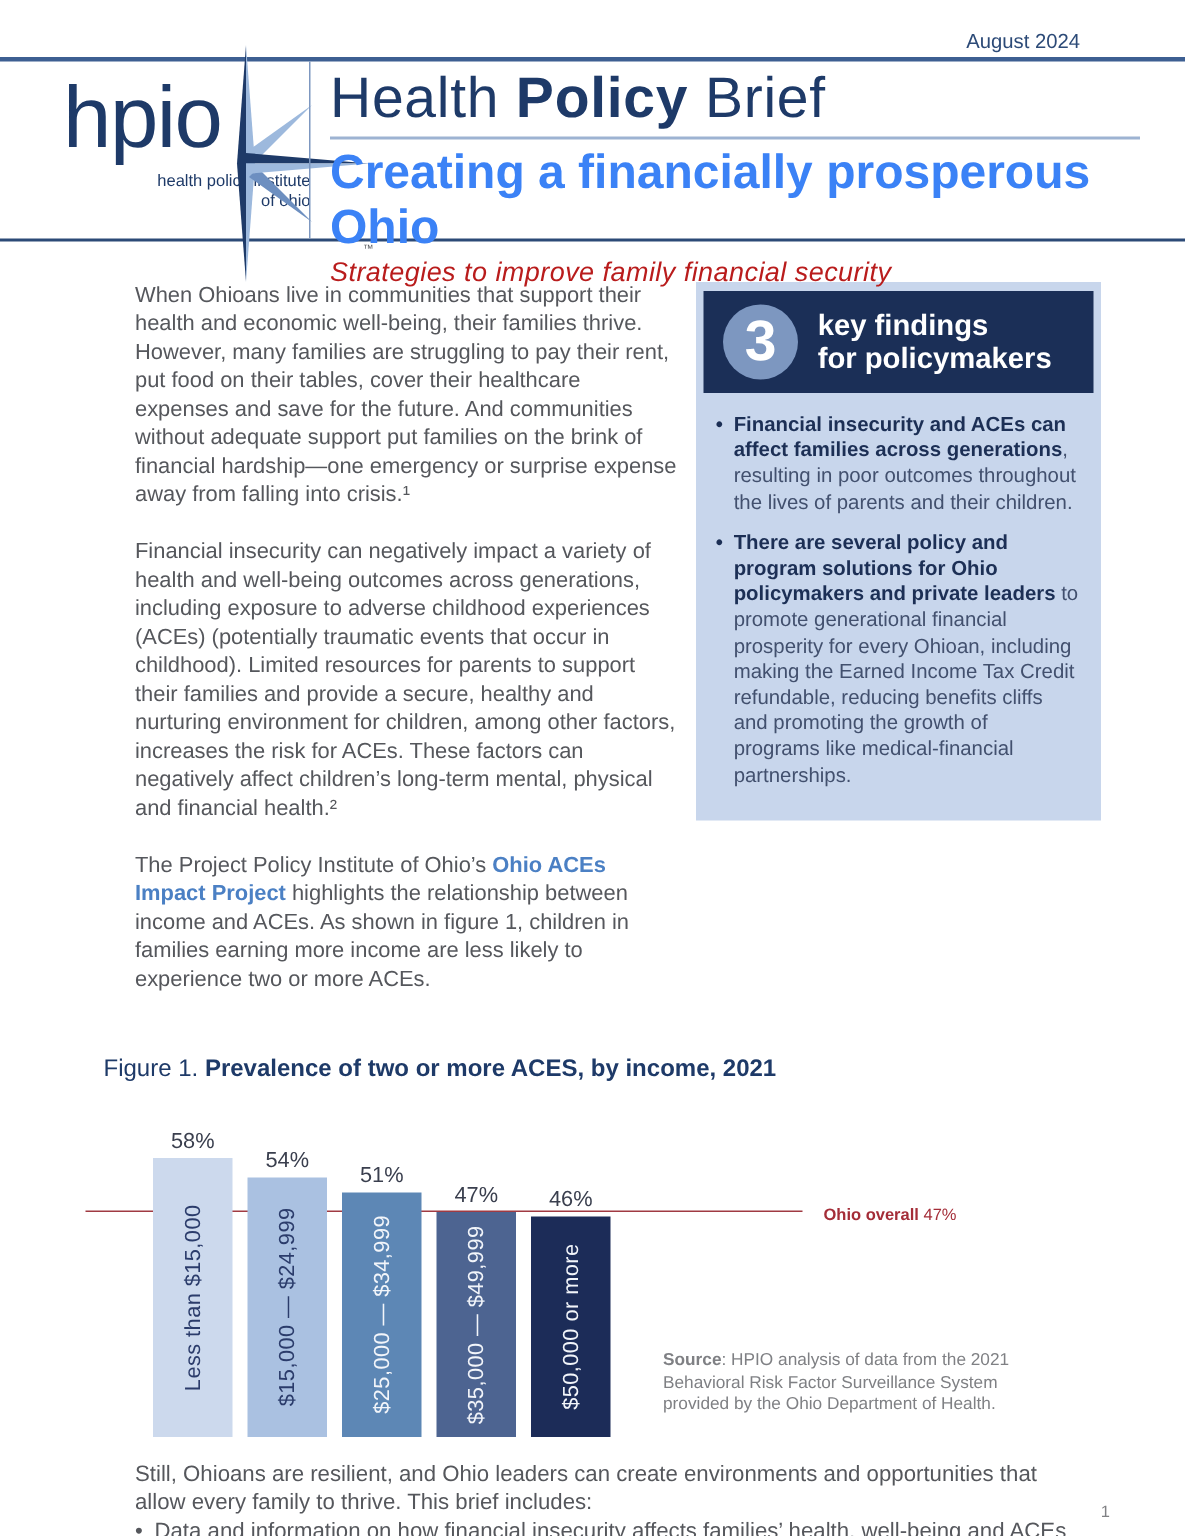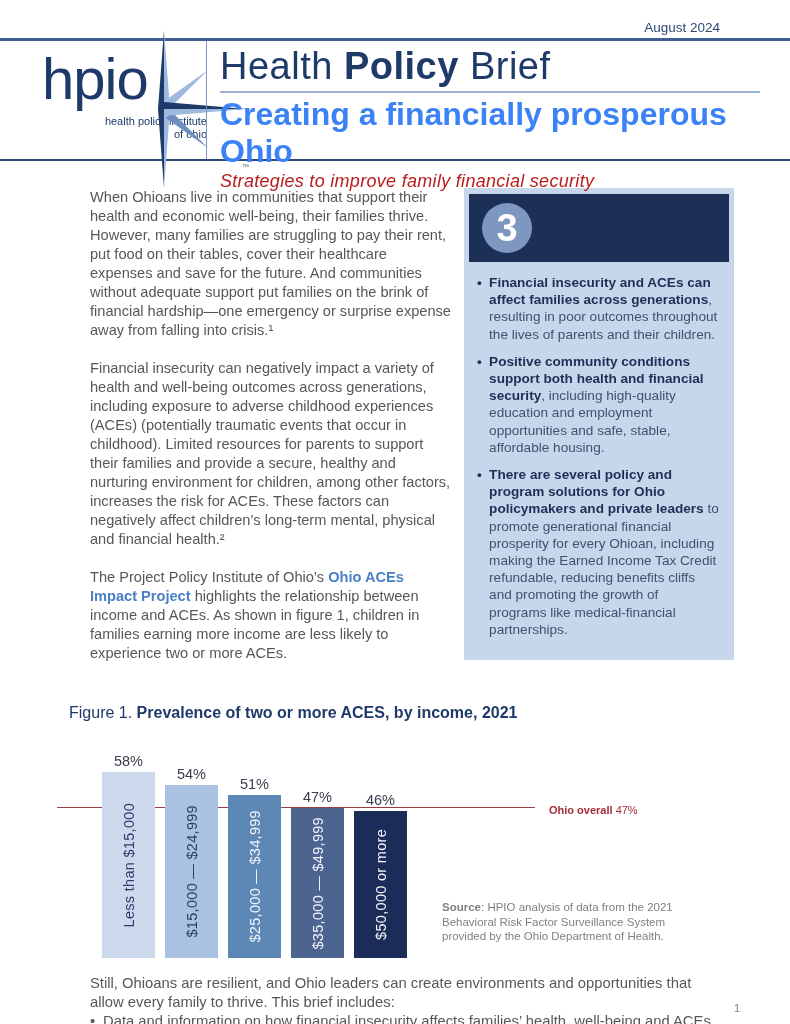--- a/index.html
+++ b/index.html
@@ -123,25 +123,28 @@
 <div class="content">
   <div class="intro-col">
     <p>When Ohioans live in communities that support their health and economic well-being, their families thrive. However, many families are struggling to pay their rent, put food on their tables, cover their healthcare expenses and save for the future. And communities without adequate support put families on the brink of financial hardship—one emergency or surprise expense away from falling into crisis.¹</p>
     <p>Financial insecurity can negatively impact a variety of health and well-being outcomes across generations, including exposure to adverse childhood experiences (ACEs) (potentially traumatic events that occur in childhood). Limited resources for parents to support their families and provide a secure, healthy and nurturing environment for children, among other factors, increases the risk for ACEs. These factors can negatively affect children’s long-term mental, physical and financial health.²</p>
     <p><span>The Project Policy Institute of Ohio’s </span><a href="#" class="acei-link">Ohio ACEs Impact Project</a><span> highlights the relationship between income and ACEs. As shown in figure 1, children in families earning more income are less likely to experience two or more ACEs.</span></p>
   </div>
 
   <div class="kf-box">
     <div class="kf-header">
       <div class="kf-circle">3</div>
+      <div class="kf-title">
+        <div>key findings</div>
+        <div>for policymakers</div>
+      </div>
     </div>
     <div class="kf-body">
       <ul id="kf-list">
           <li><span class="kf-bold">Financial insecurity and ACEs can affect families across generations</span><span>, resulting in poor outcomes throughout the lives of parents and their children.</span></li>
-          <li><span class="kf-bold">Positive community conditions support both health and financial security</span><span>, including high-quality education and employment opportunities and safe, stable, affordable housing.</span></li>
           <li><span class="kf-bold">There are several policy and program solutions for Ohio policymakers and private leaders</span><span> to promote generational financial prosperity for every Ohioan, including making the Earned Income Tax Credit refundable, reducing benefits cliffs and promoting the growth of programs like medical-financial partnerships.</span></li>
         </ul>
     </div>
   </div>
 </div>
 
 <div class="figure-section">
   <div class="figure-title"><span>Figure 1. </span><span class="bold">Prevalence of two or more ACES, by income, 2021</span></div>
 
   <div class="chart">

